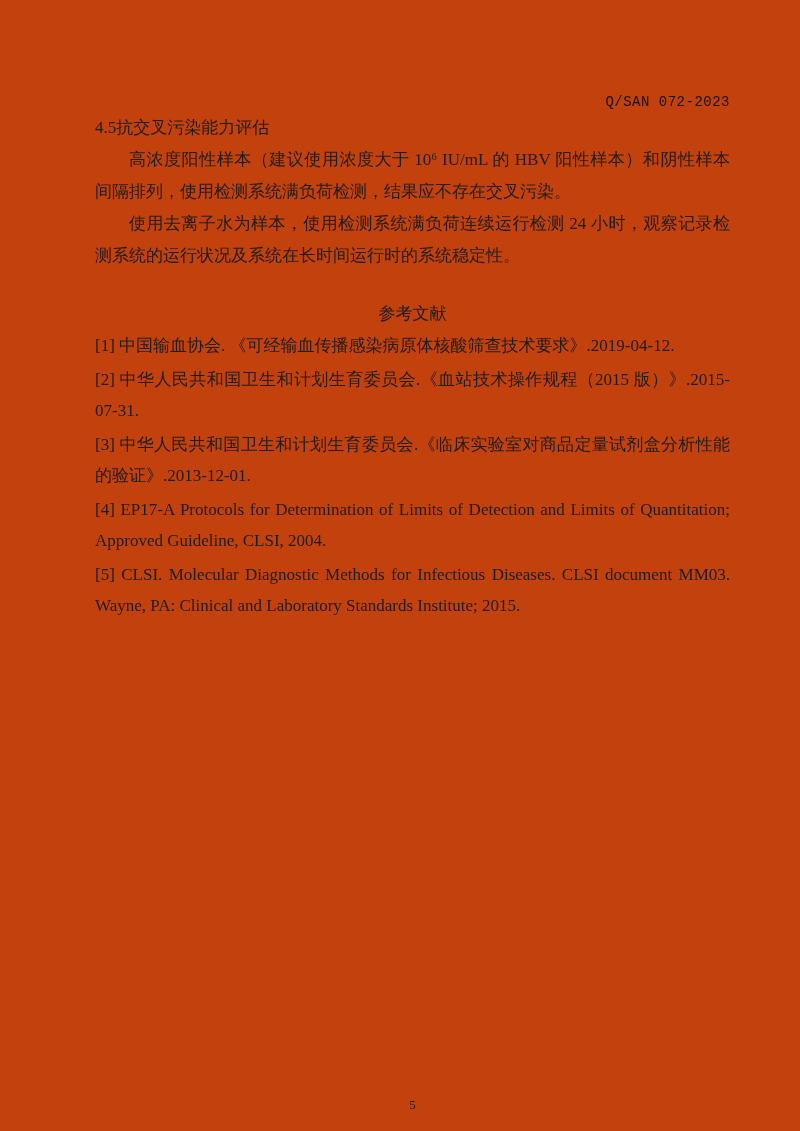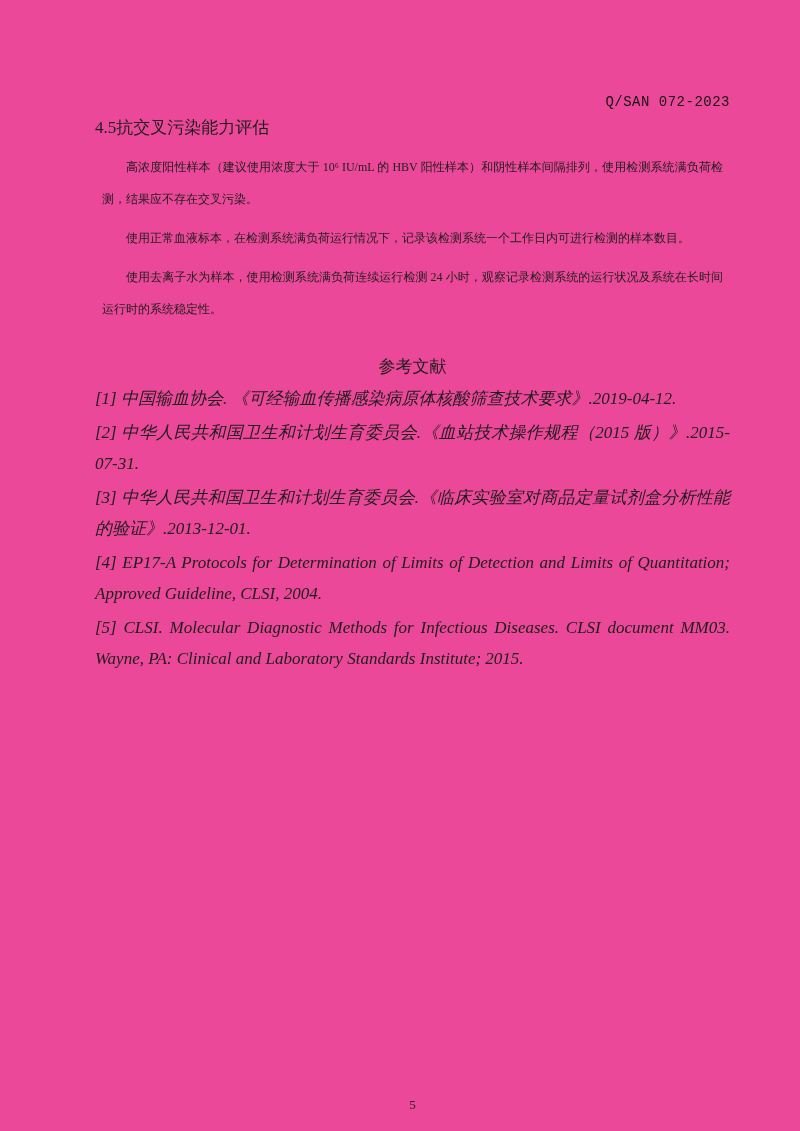--- a/index.html
+++ b/index.html
@@ -4,21 +4,21 @@
 <style>
   html, body {
     margin: 0;
     padding: 0;
     background: #ffffff;
   }
   .page {
     position: relative;
     width: 800px;
     height: 1131px;
-    background: #ec4899;
+    background: #c2410c;
     color: #1d1d1d;
     font-family: "Liberation Serif", "DejaVu Serif", serif;
     overflow: hidden;
   }
   .content {
     position: absolute;
     left: 95px;
     top: 92px;
     width: 635px;
   }
@@ -33,39 +33,38 @@
   .sec-head {
     font-size: 17px;
     line-height: 32px;
     white-space: nowrap;
   }
   .sec-num {
     display: inline-block;
     margin-right: 0;
   }
   .para {
-    font-size: 12px;
+    font-size: 17px;
     line-height: 32px;
-    margin: 7px;
+    margin: 0;
     text-indent: 2em;
     text-align: justify;
   }
   .refs-title {
     font-size: 17px;
     line-height: 32px;
     margin-top: 26px;
     text-align: center;
     font-family: Liberation Serif, serif;
   }
   .ref {
     font-size: 17px;
     line-height: 31px;
     margin: 0 0 3px 0;
     text-align: justify;
-    font-style: italic;
   }
   .page-num {
     position: absolute;
     left: 95px;
     top: 1097px;
     width: 635px;
     text-align: center;
     font-size: 13px;
     line-height: 16px;
     color: #222222;
@@ -77,21 +76,20 @@
 <div class="page">
   <div class="content">
 
     <div class="doc-header">Q/SAN 072-2023</div>
 
     <div class="sec-head">
       <span class="sec-num">4.5</span><span>抗交叉污染能力评估</span>
     </div>
     <p class="para">高浓度阳性样本（建议使用浓度大于 10⁶ IU/mL 的 HBV 阳性样本）和阴性样本间隔排列，使用检测系统满负荷检测，结果应不存在交叉污染。</p>
 
-    <p class="para">使用正常血液标本，在检测系统满负荷运行情况下，记录该检测系统一个工作日内可进行检测的样本数目。</p>
 
     <p class="para">使用去离子水为样本，使用检测系统满负荷连续运行检测 24 小时，观察记录检测系统的运行状况及系统在长时间运行时的系统稳定性。</p>
 
     <div class="refs-title">参考文献</div>
 
     <div>
       <p class="ref">[1] 中国输血协会. 《可经输血传播感染病原体核酸筛查技术要求》.2019-04-12.</p>
       <p class="ref">[2] 中华人民共和国卫生和计划生育委员会.《血站技术操作规程（2015 版）》.2015-07-31.</p>
       <p class="ref">[3] 中华人民共和国卫生和计划生育委员会.《临床实验室对商品定量试剂盒分析性能的验证》.2013-12-01.</p>
       <p class="ref">[4] EP17-A Protocols for Determination of Limits of Detection and Limits of Quantitation; Approved Guideline, CLSI, 2004.</p>

